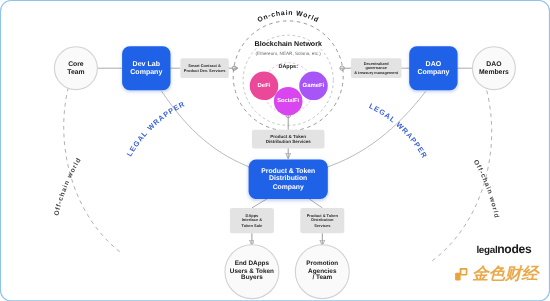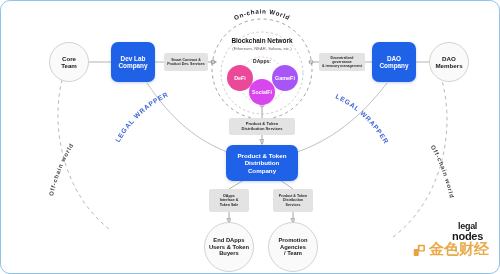--- a/index.html
+++ b/index.html
@@ -69,35 +69,36 @@
     text-align: center;
   }
   .onchain-title {
     position: absolute;
     font-weight: bold;
     color: #111;
   }
   .logo-wrap {
     position: absolute;
     display: flex;
-    flex-direction: column;
+    flex-direction: row;
     align-items: center;
   }
   .logo-text {
     color: #1a1a1a;
     font-weight: bold;
     letter-spacing: -0.3px;
     line-height: 1.0;
     text-align: center;
   }
   .watermark {
     position: absolute;
     display: flex;
     align-items: center;
     gap: 3px;
+    font-style: italic;
   }
   .wm-mark {
     width: 13px; height: 13px;
     position: relative;
   }
   .wm-text {
     color: #e8a33d;
     font-weight: bold;
     letter-spacing: 0px;
     opacity: 0.92;

